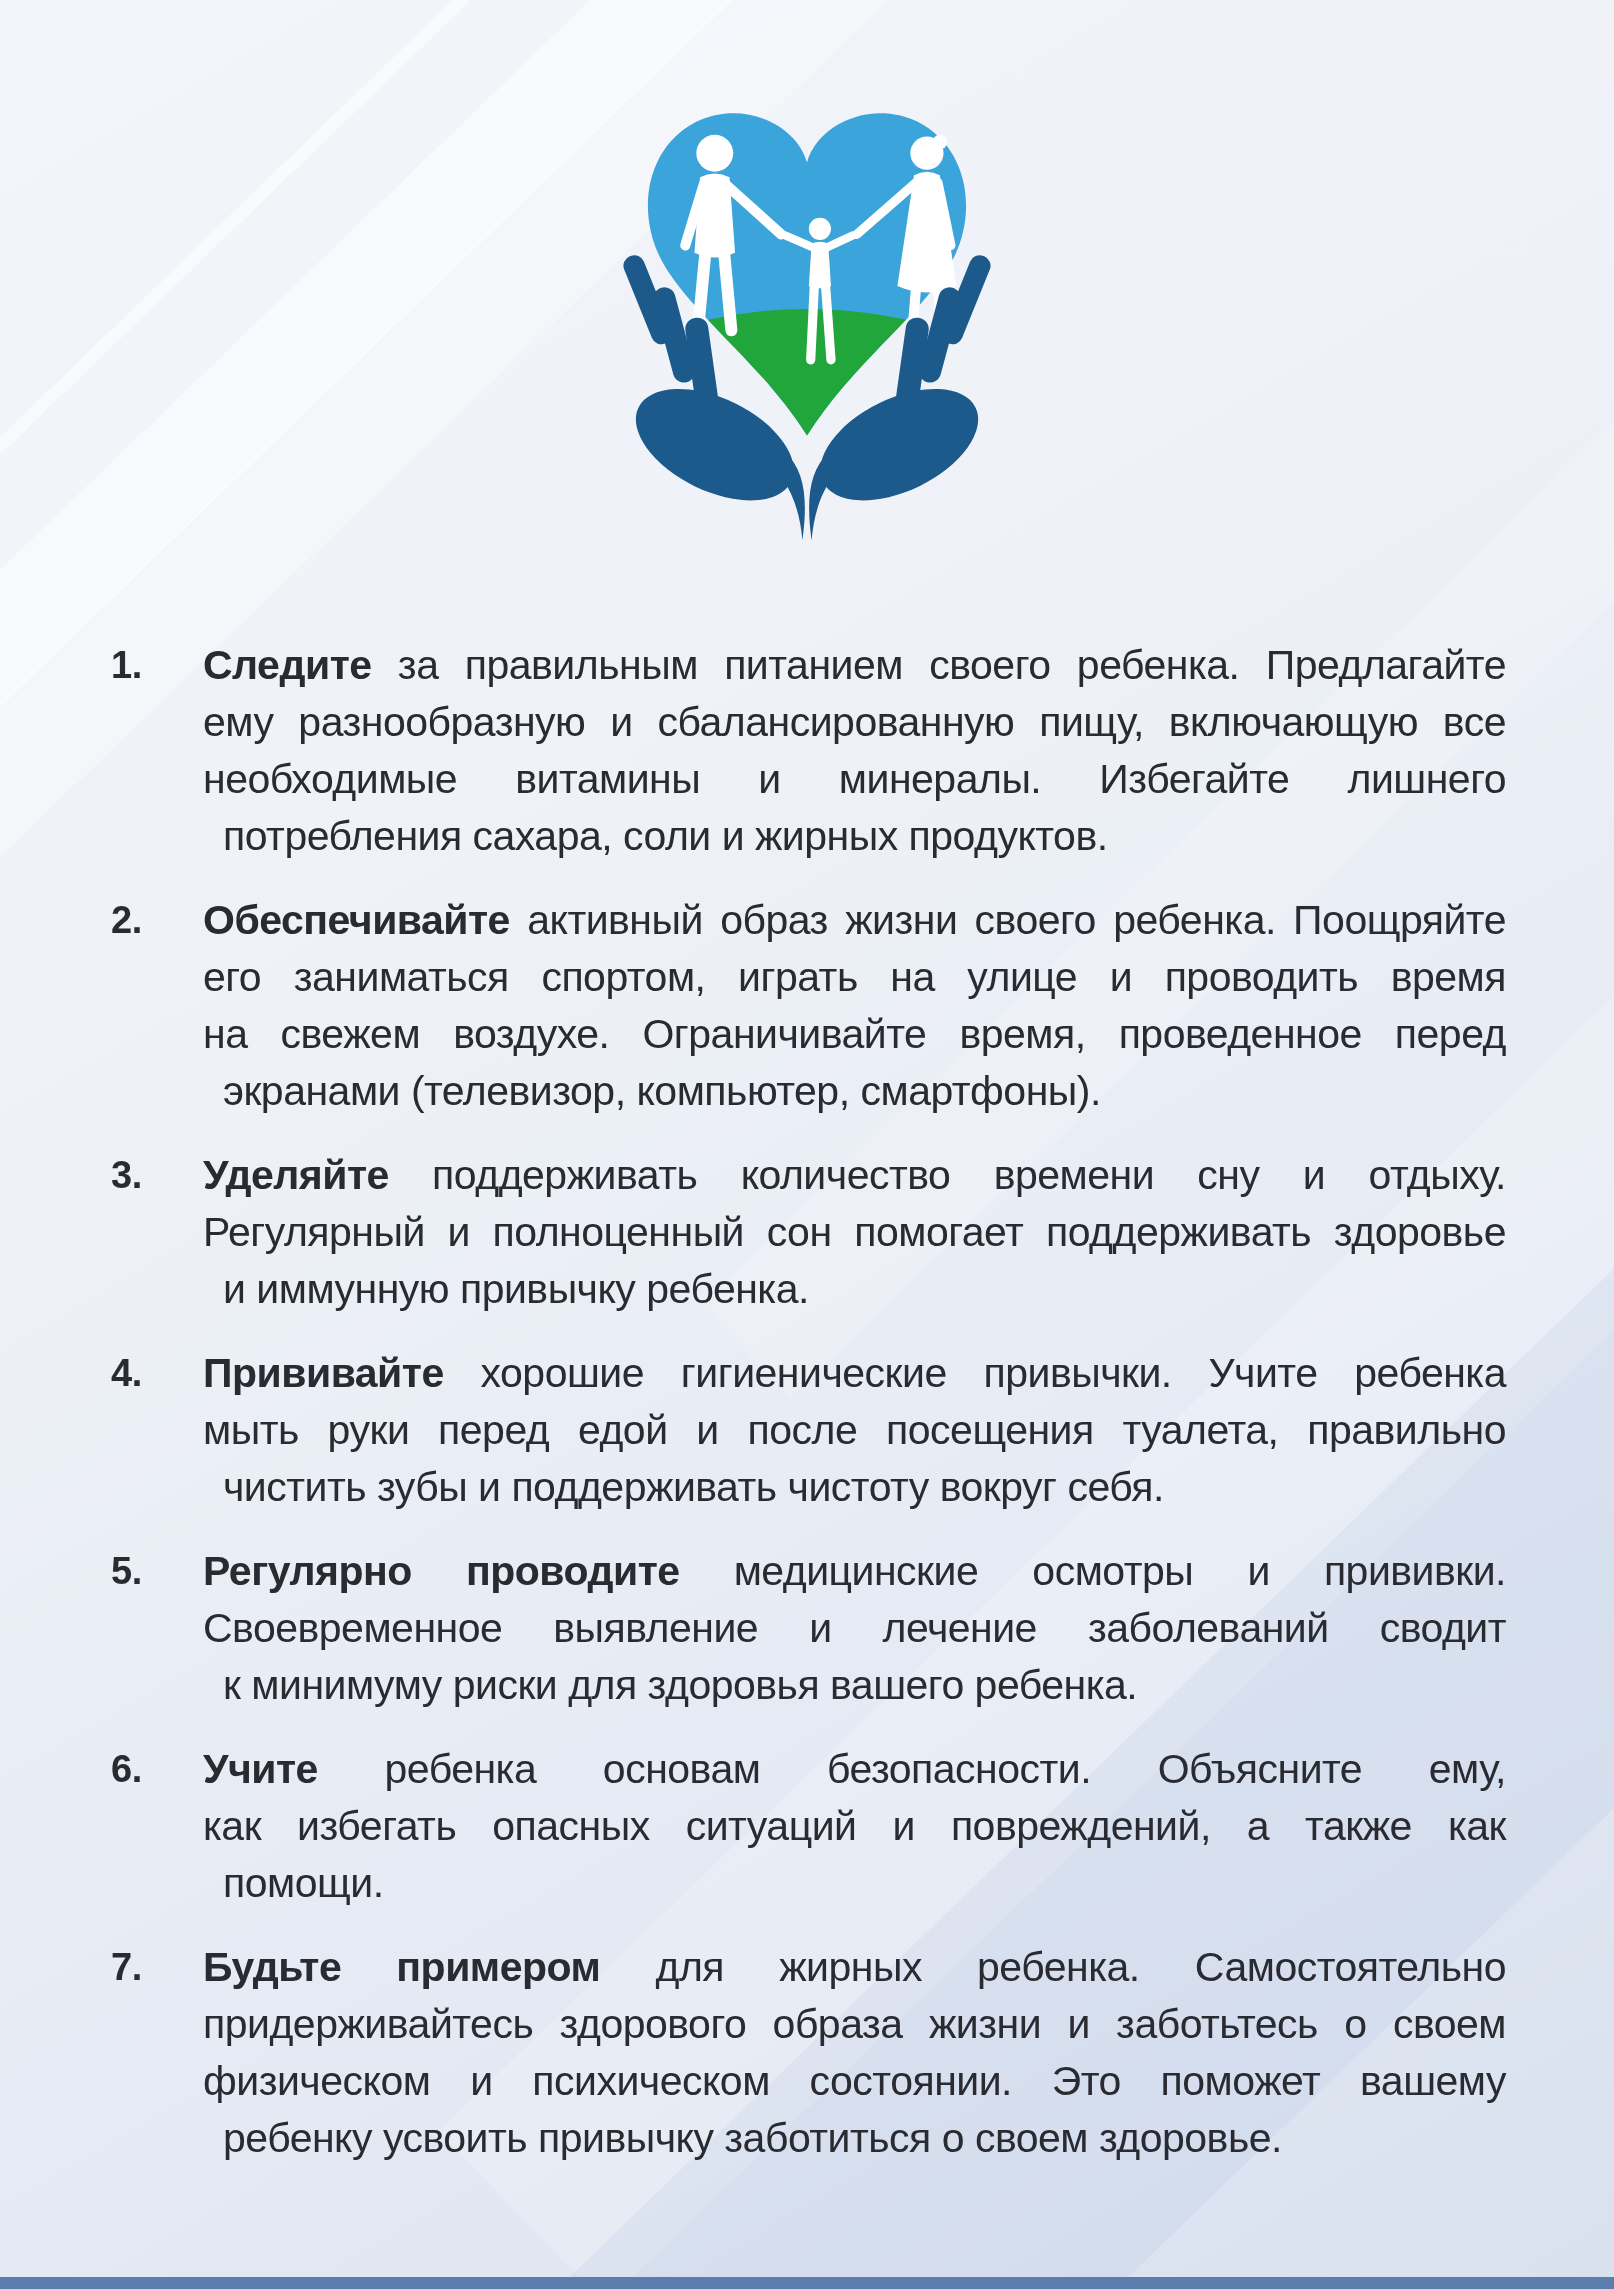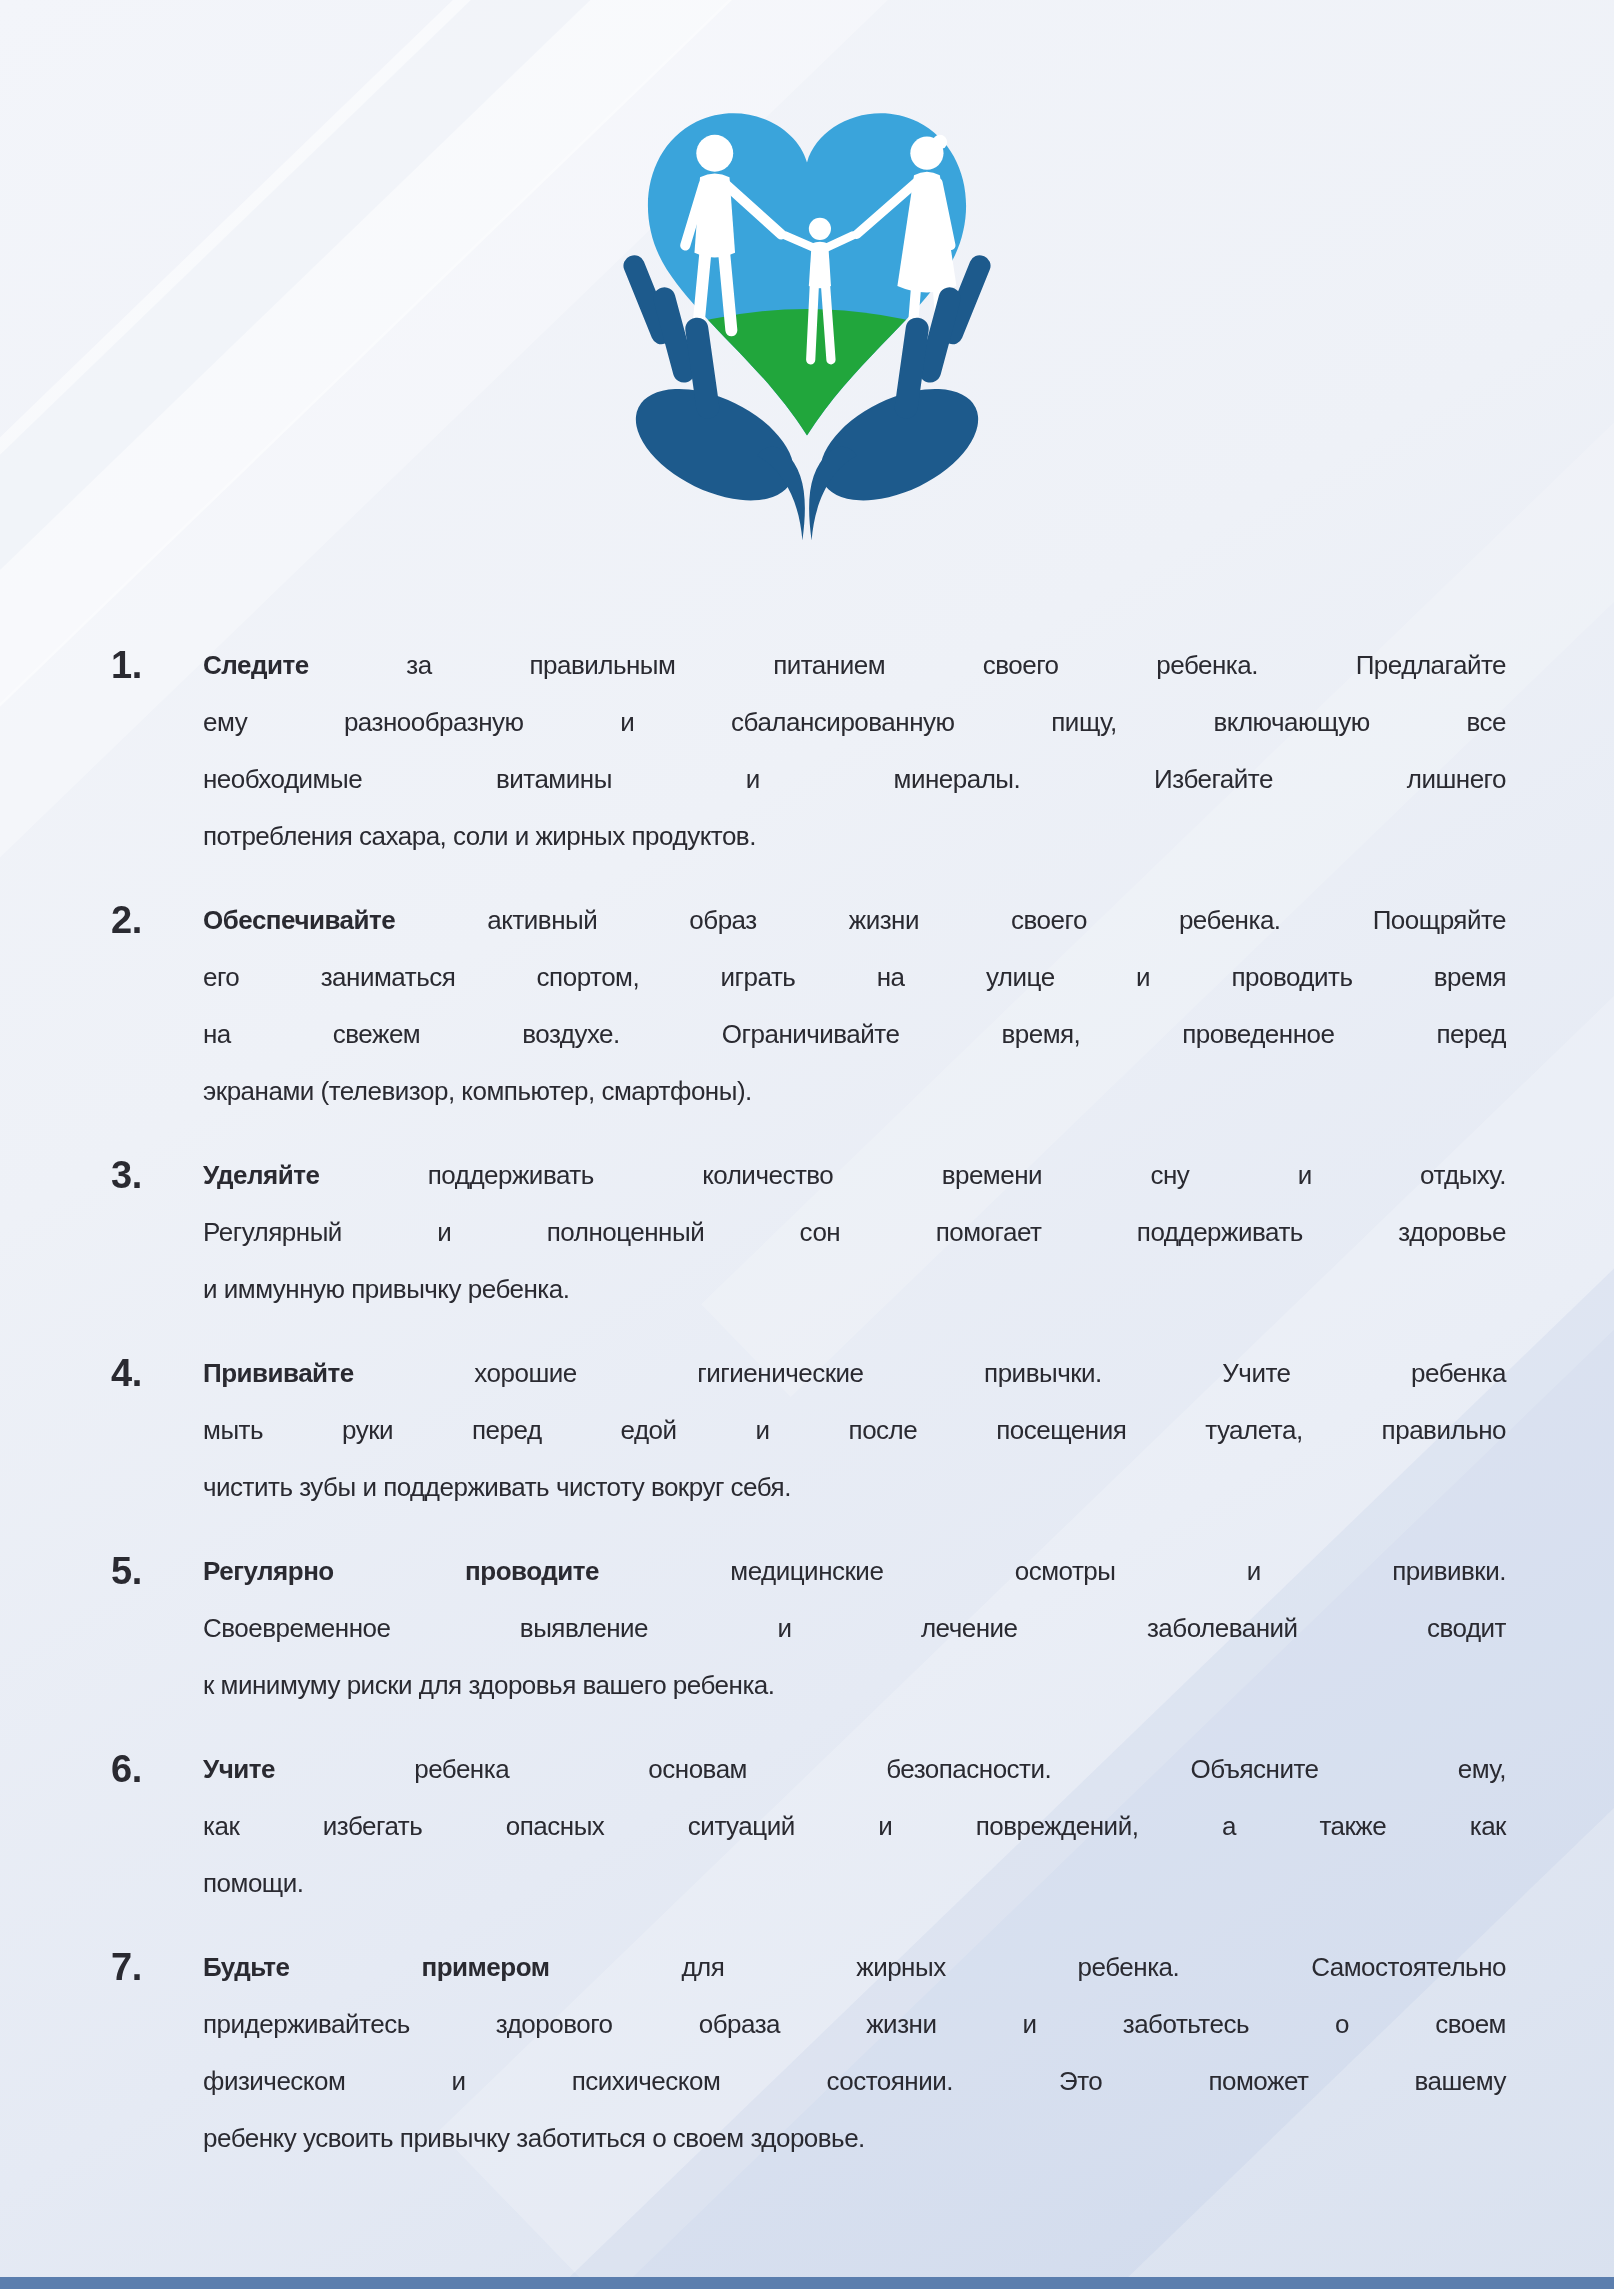--- a/index.html
+++ b/index.html
@@ -43,26 +43,26 @@
   .tip { display: flex; margin-bottom: 27px; }
   .num {
     flex: 0 0 92px;
     font-weight: 700;
     font-size: 38px;
     line-height: 57px;
     letter-spacing: -0.5px;
   }
   .tip-body {
     flex: 1;
-    font-size: 26px;
+    font-size: 41px;
     line-height: 57px;
     letter-spacing: -0.5px;
   }
   .line { text-align: justify; text-align-last: justify; }
-  .line:last-child { text-align-last: left; }
+  .line:last-child { text-align-last: left; margin-left: 20px; }
   .lead { font-weight: 700; }
 
   .footer-bar {
     position: absolute;
     left: 0; right: 0; bottom: 0;
     height: 13px;
     background: var(--footer-blue, #5b7eae);
     z-index: 2;
   }
 </style>

